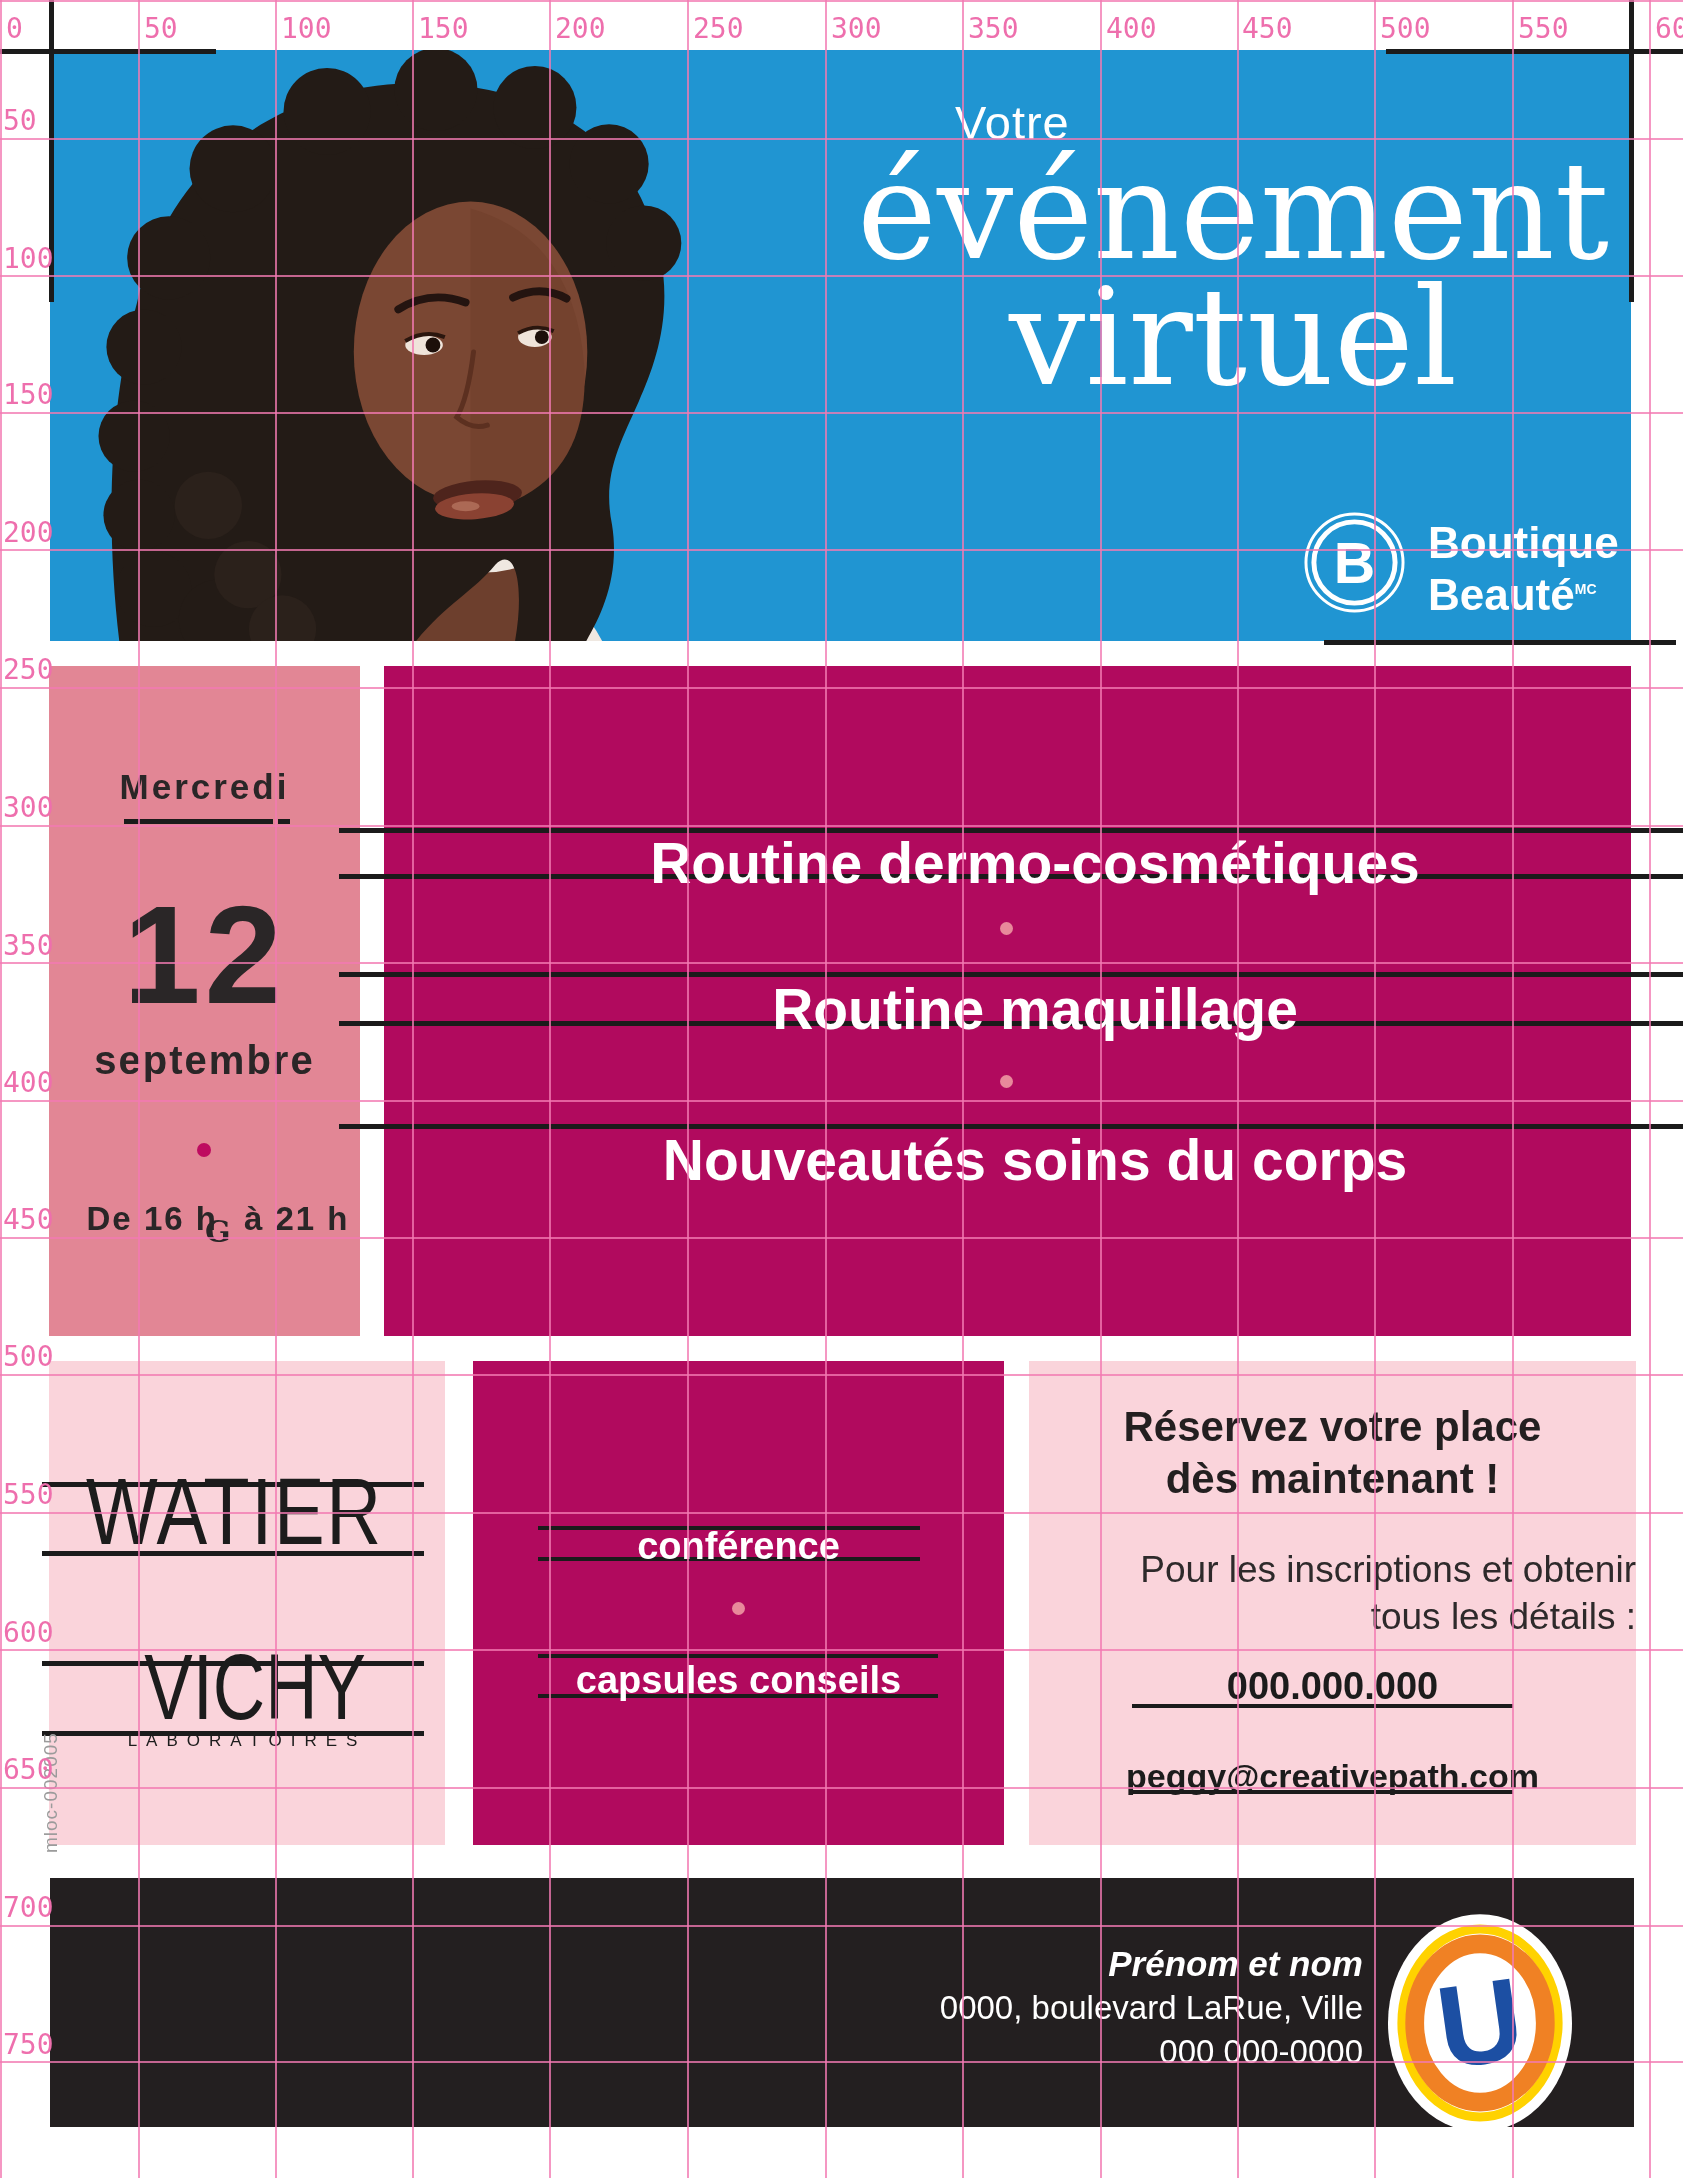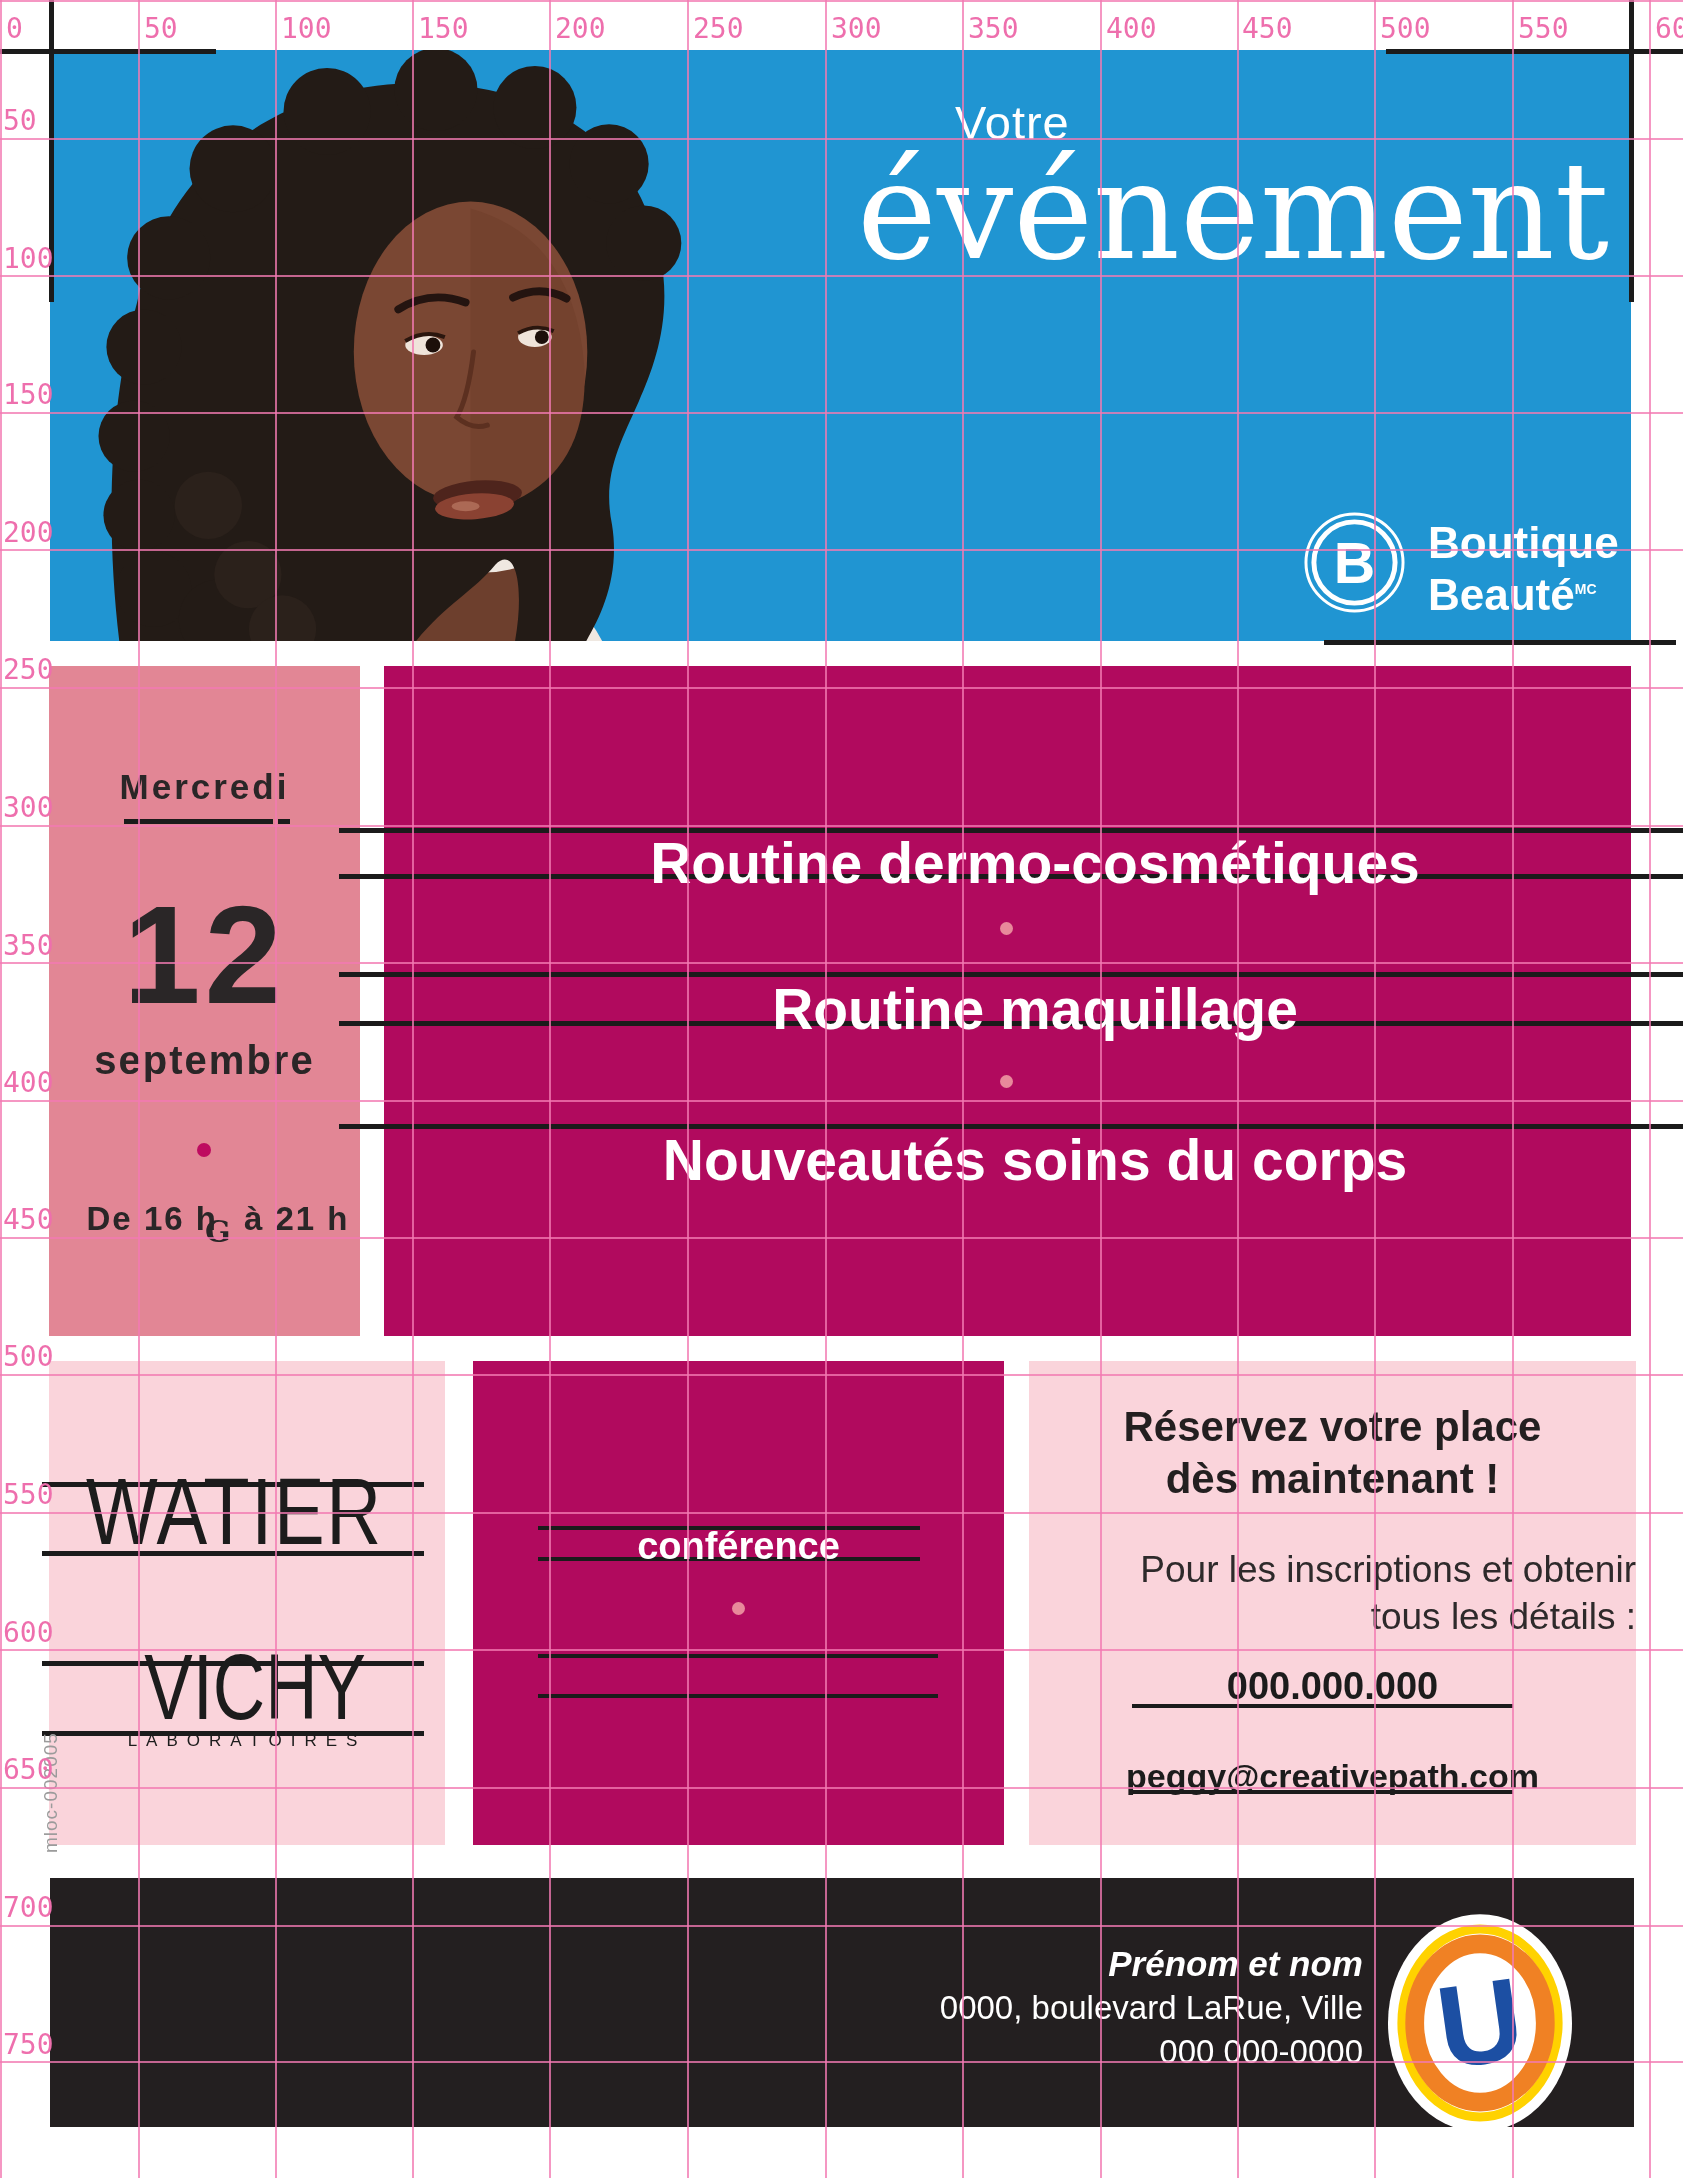--- a/index.html
+++ b/index.html
@@ -141,20 +141,21 @@
   <div class="abs rose-block"></div>
   <div class="abs magenta-block"></div>
   <div class="abs brands-block"></div>
   <div class="abs program-block"></div>
   <div class="abs reserve-block"></div>
   <div class="abs footer-bar"></div>
 
   <div class="abs kicker">Votre</div>
   <div class="abs headline">
     <div>événement</div>
+    <div>virtuel</div>
   </div>
 
   <svg class="abs bb-logo" width="103" height="103" viewBox="0 0 104 104">
     <circle cx="52" cy="52" r="49" fill="none" stroke="#fff" stroke-width="3"></circle>
     <circle cx="52" cy="52" r="41" fill="none" stroke="#fff" stroke-width="5"></circle>
     <text x="52" y="73" text-anchor="middle" font-family="Liberation Sans, sans-serif" font-weight="bold" font-size="58" fill="#fff">B</text>
   </svg>
   <div class="abs bb-name">
     <div><span>Boutique</span></div>
     <div><span>Beauté</span><sup>MC</sup></div>
@@ -175,20 +176,21 @@
   <div class="abs topic topic2">Routine maquillage</div>
   <div class="abs tdot tdot2"></div>
   <div class="abs topic topic3">Nouveautés soins du corps</div>
 
   <div class="abs watier"><span>WATIER</span></div>
   <div class="abs vichy"><span>VICHY</span></div>
   <div class="abs labos">LABORATOIRES</div>
 
   <div class="abs prog prog1">conférence</div>
   <div class="abs pdot"></div>
+  <div class="abs prog prog2">capsules conseils</div>
 
   <div class="abs res-head">
     <div>Réservez votre place</div>
     <div>dès maintenant !</div>
   </div>
   <div class="abs res-body">
     <div>Pour les inscriptions et obtenir</div>
     <div>tous les détails :</div>
   </div>
   <div class="abs res-phone">000.000.000</div>

